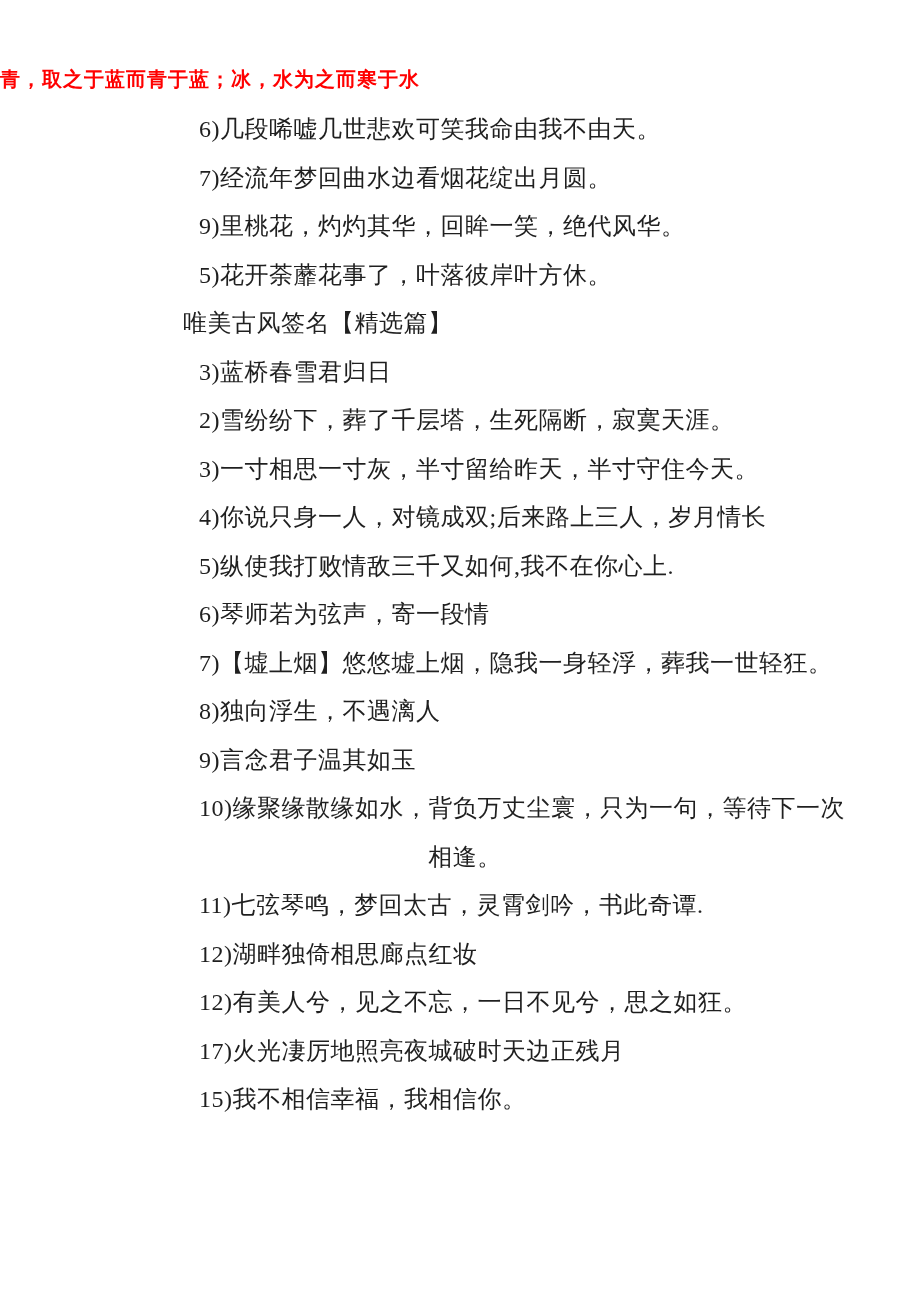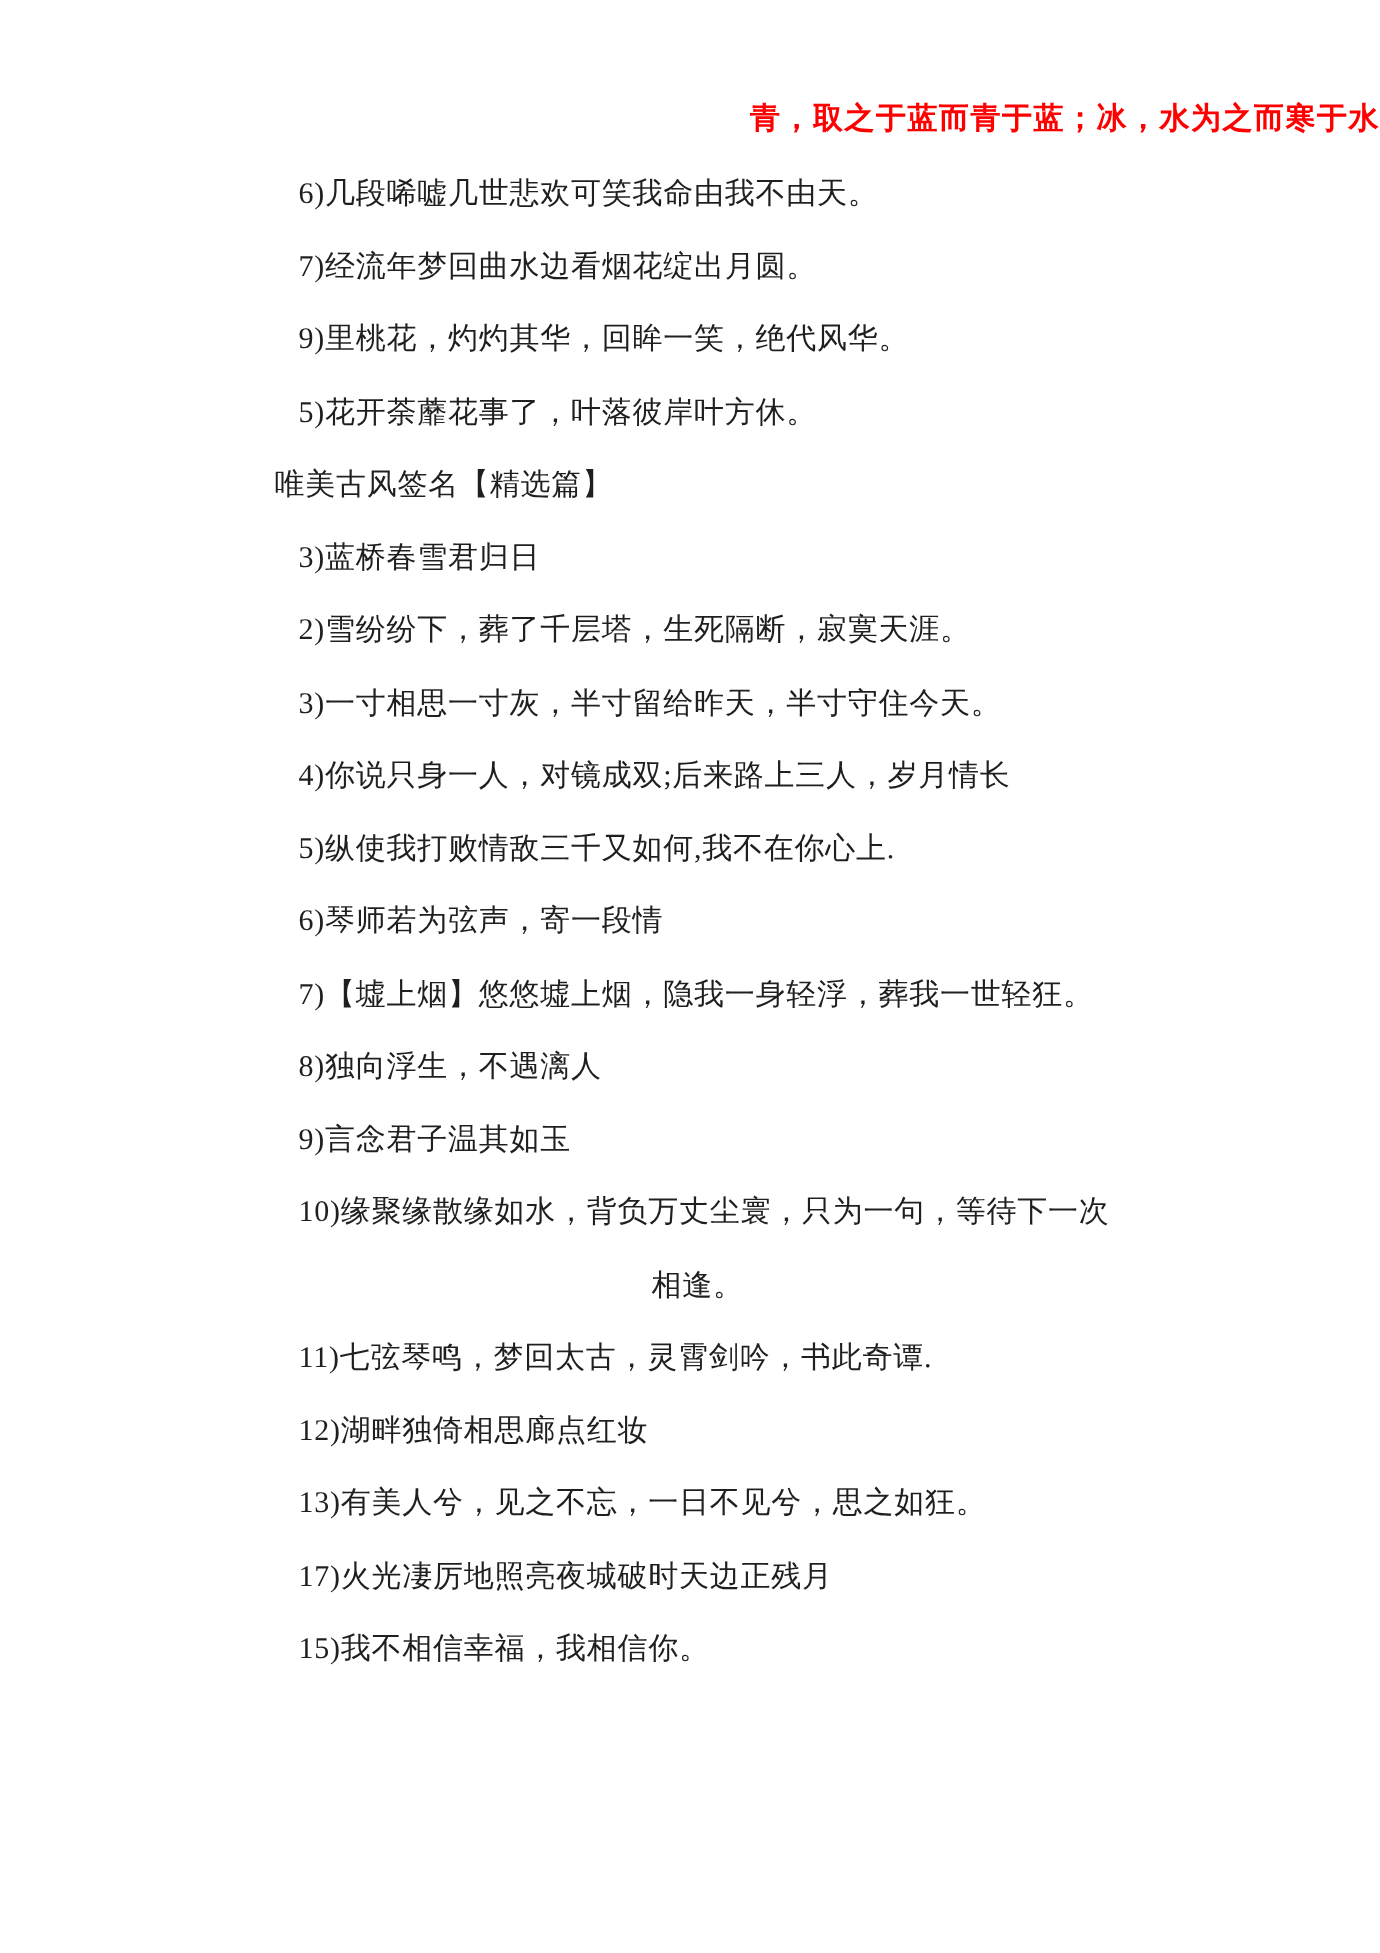--- a/index.html
+++ b/index.html
@@ -12,34 +12,34 @@
     width: 920px;
     height: 1302px;
     margin: 0 auto;
     background: #ffffff;
     overflow: hidden;
     font-family: "Liberation Serif", "DejaVu Serif", serif;
     color: #1f1f1f;
   }
   .doc-header {
     padding-top: 66px;
-    text-align: right;
+    text-align: left;
     font-family: "Liberation Sans", "DejaVu Sans", sans-serif;
     font-weight: bold;
     font-size: 20px;
     line-height: 26px;
     letter-spacing: 1px;
   }
   .content {
     margin-left: 140px;
     margin-right: 130px;
     padding-top: 13px;
   }
   .line {
-    font-size: 20px;
+    font-size: 24px;
     line-height: 48.5px;
     height: 48.5px;
     white-space: nowrap;
     letter-spacing: 0.5px;
   }
   .line.item { padding-left: 59px; }
   .line.title { padding-left: 43px; }
   .line.continuation { padding-left: 0; text-align: center; }
 </style>
 </head>
@@ -59,17 +59,17 @@
       <div class="line item">4)你说只身一人，对镜成双;后来路上三人，岁月情长</div>
       <div class="line item">5)纵使我打败情敌三千又如何,我不在你心上.</div>
       <div class="line item">6)琴师若为弦声，寄一段情</div>
       <div class="line item">7)【墟上烟】悠悠墟上烟，隐我一身轻浮，葬我一世轻狂。</div>
       <div class="line item">8)独向浮生，不遇漓人</div>
       <div class="line item">9)言念君子温其如玉</div>
       <div class="line item">10)缘聚缘散缘如水，背负万丈尘寰，只为一句，等待下一次</div>
       <div class="line continuation">相逢。</div>
       <div class="line item">11)七弦琴鸣，梦回太古，灵霄剑吟，书此奇谭.</div>
       <div class="line item">12)湖畔独倚相思廊点红妆</div>
-      <div class="line item">13)有美人兮，见之不忘，一日不见兮，思之如狂。</div>
+      <div class="line item">12)有美人兮，见之不忘，一日不见兮，思之如狂。</div>
       <div class="line item">17)火光凄厉地照亮夜城破时天边正残月</div>
       <div class="line item">15)我不相信幸福，我相信你。</div>
     </div>
 </div>
 
 </body></html>

